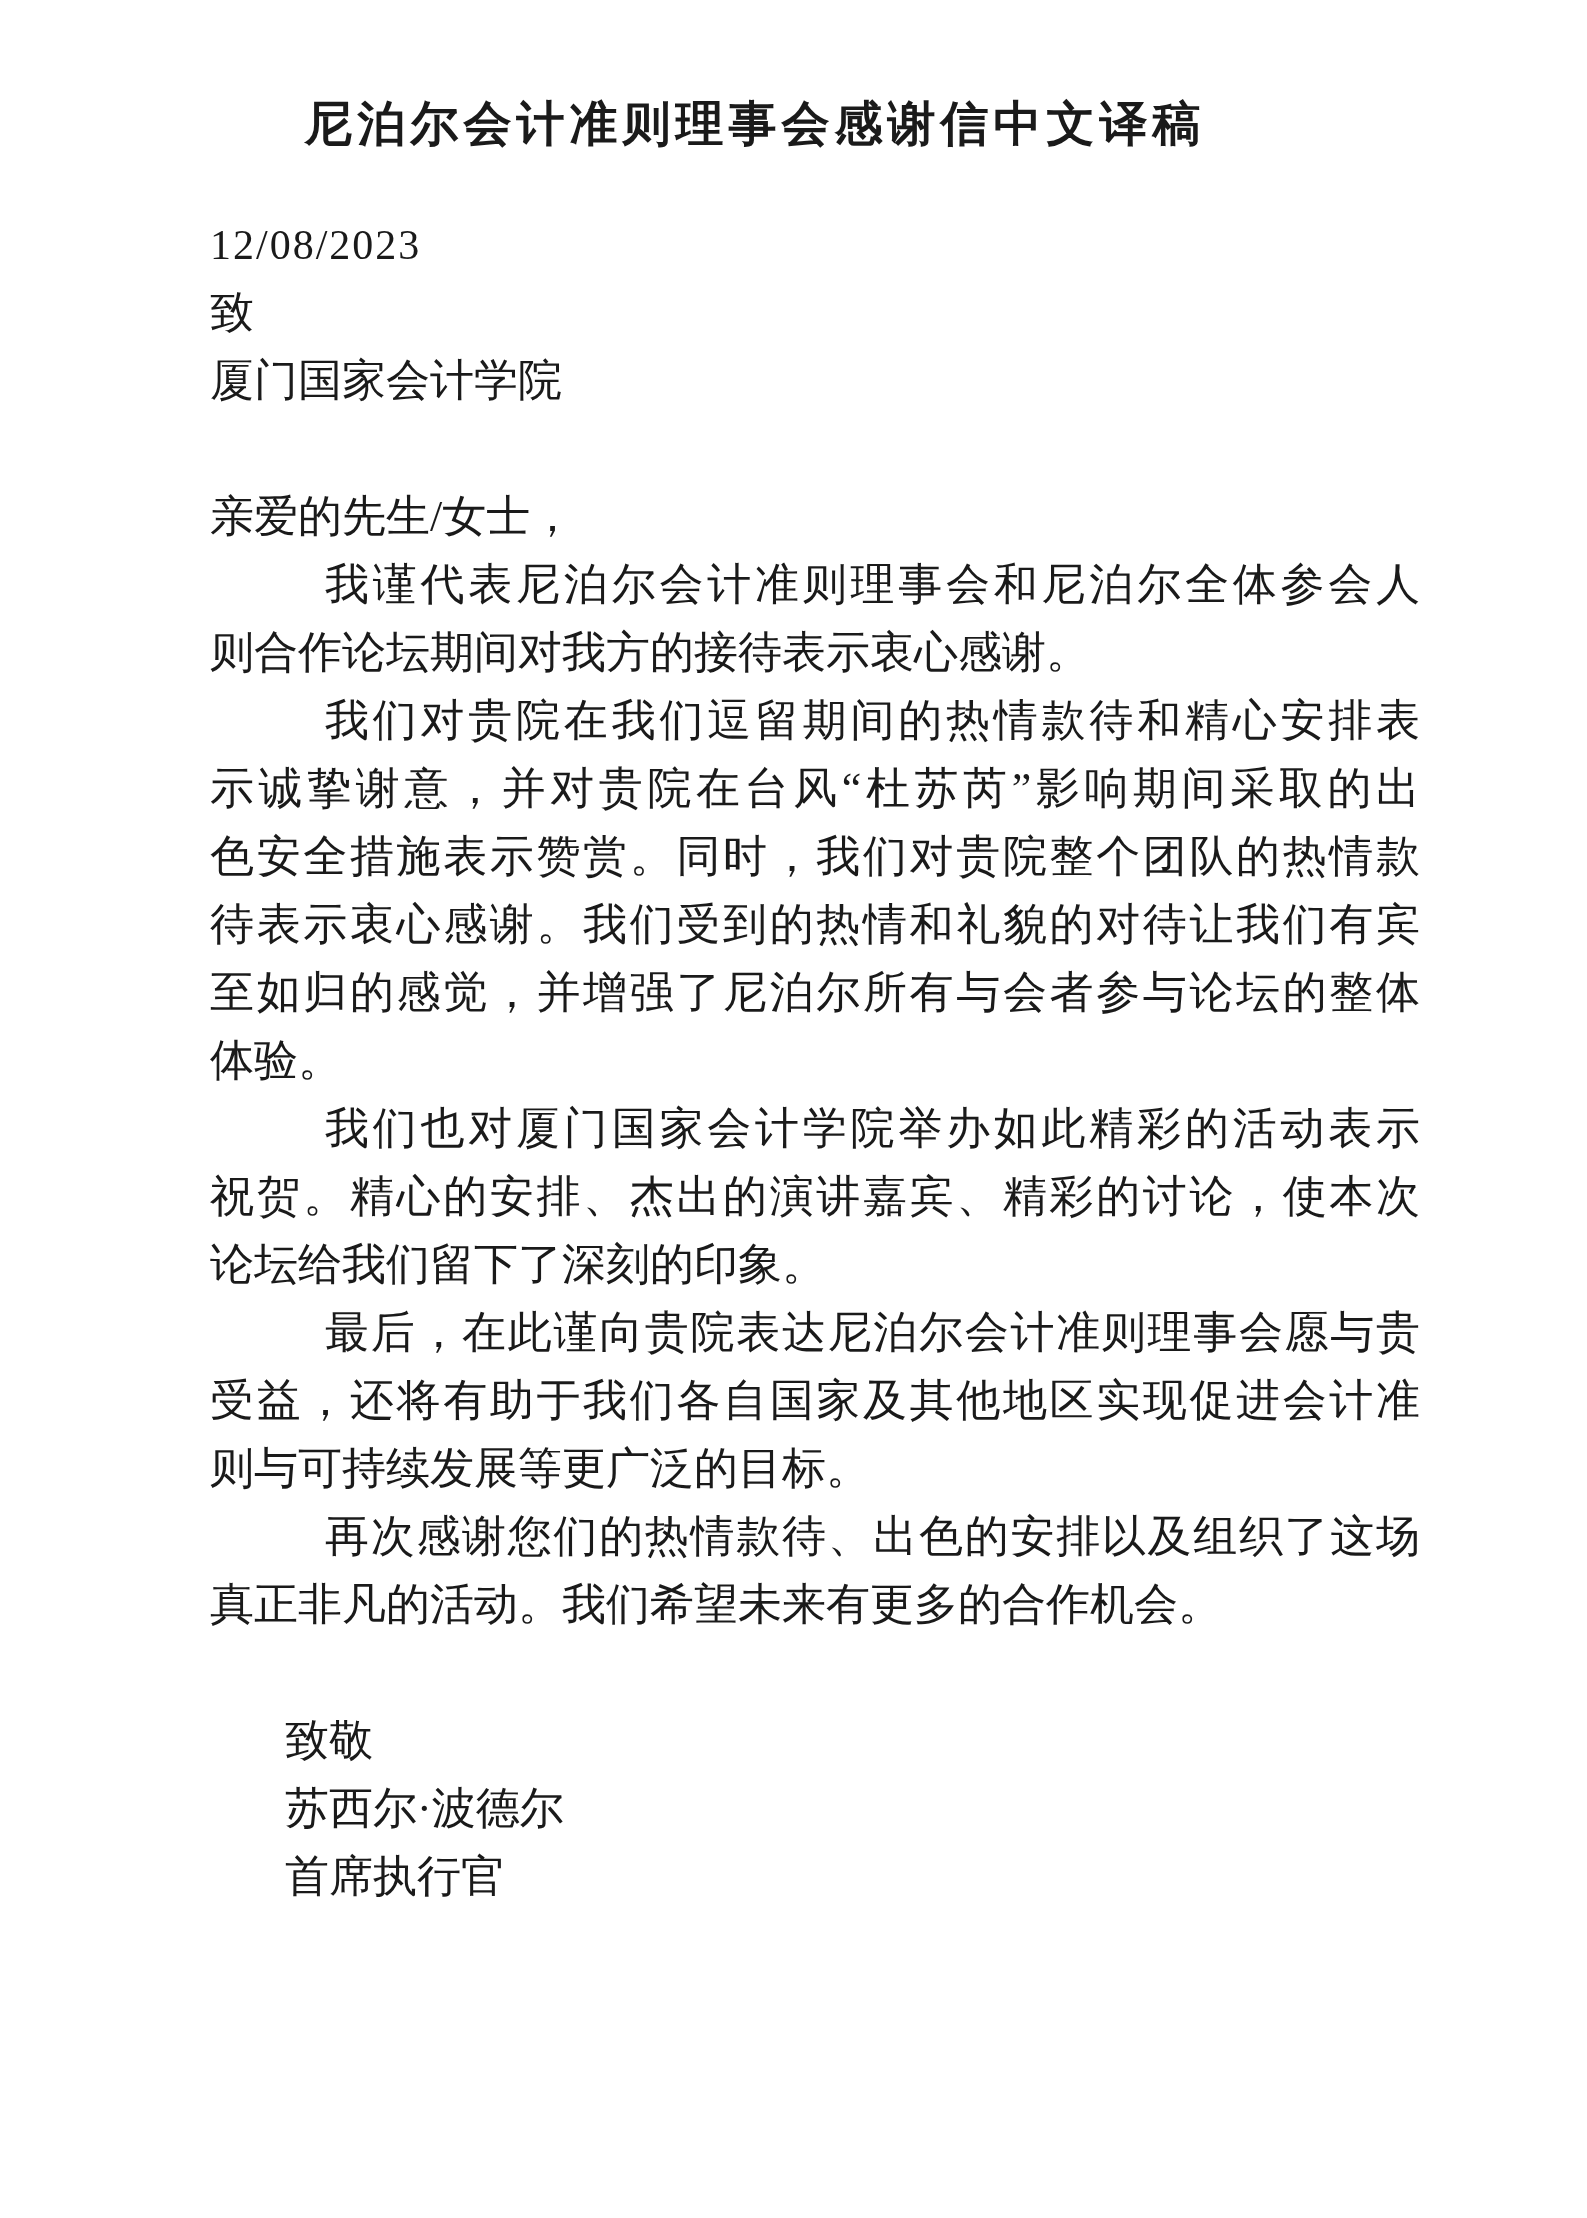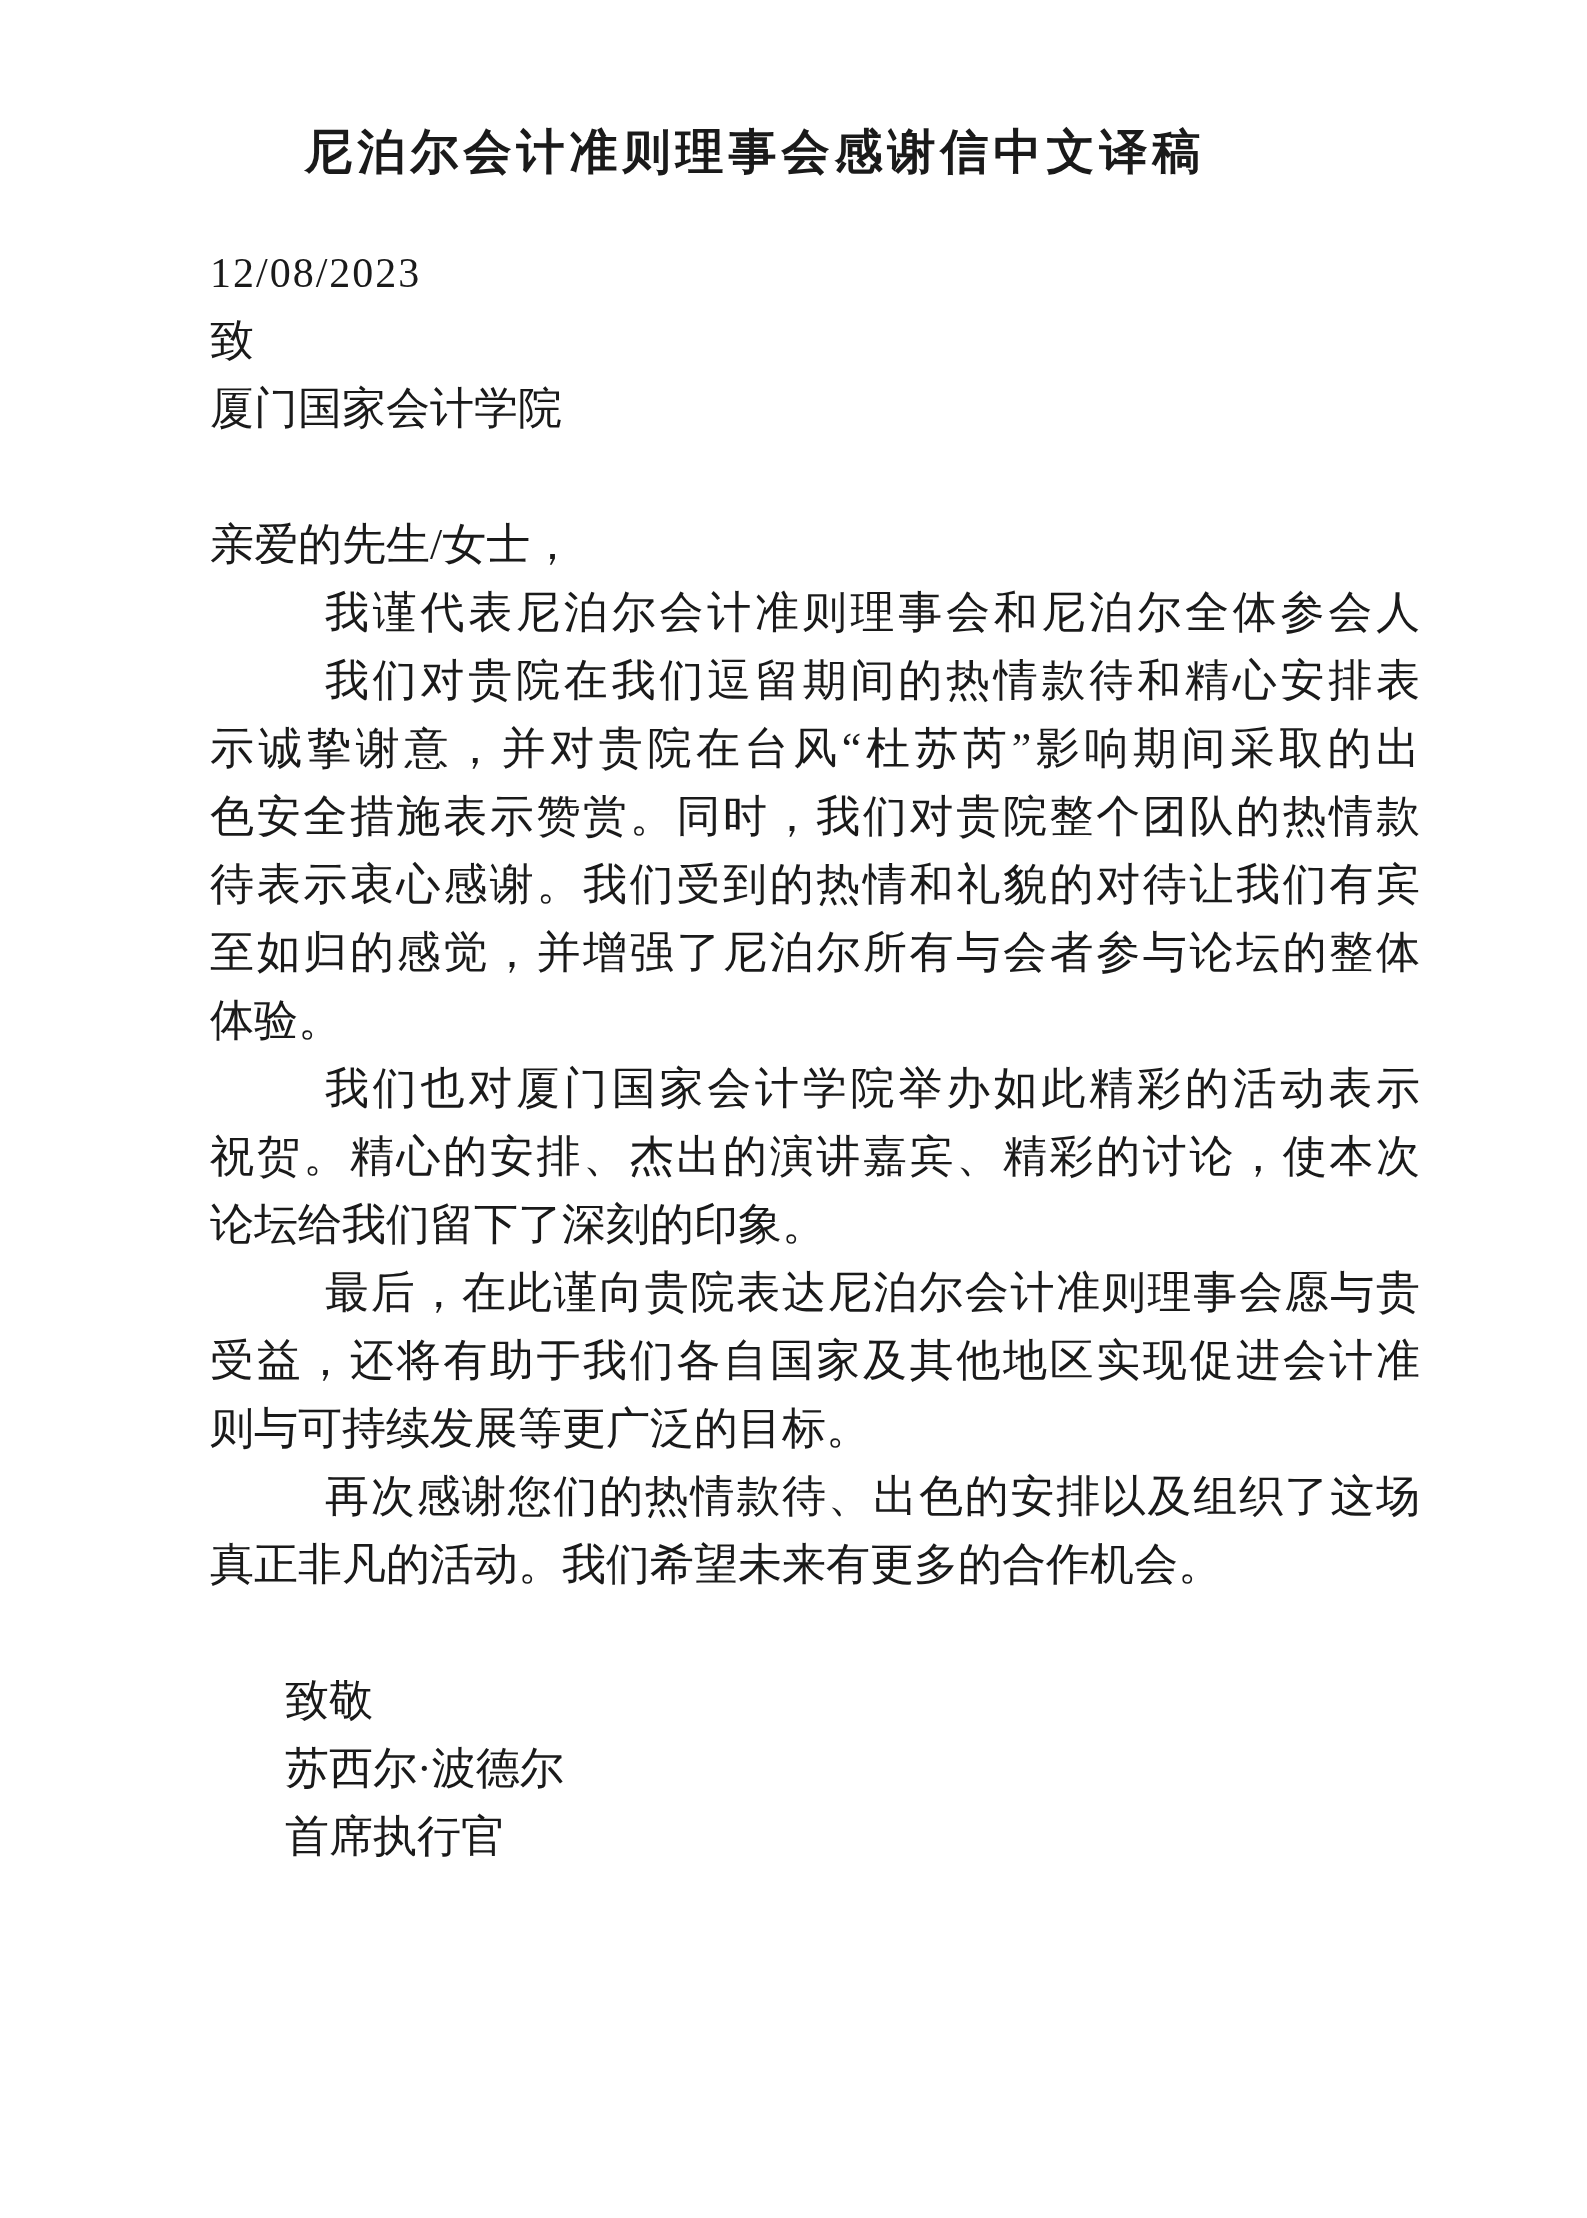--- a/index.html
+++ b/index.html
@@ -14,21 +14,21 @@
     background: #ffffff;
     color: #1a1a1a;
     font-family: "Liberation Serif", "DejaVu Serif", serif;
     overflow: hidden;
   }
   .content {
     position: absolute;
     left: 210px;
     top: 0;
     width: 1210px;
-    padding-top: 118px;
+    padding-top: 90px;
   }
   .title {
     font-size: 48px;
     font-weight: 700;
     line-height: 68px;
     height: 68px;
     text-align: center;
     letter-spacing: 5px;
     padding-right: 120px;
     margin-bottom: 53px;
@@ -58,20 +58,21 @@
 <div class="page">
   <div class="content">
     <div class="title">尼泊尔会计准则理事会感谢信中文译稿</div>
     <div>
         <div class="line date">12/08/2023</div>
         <div class="line">致</div>
         <div class="line">厦门国家会计学院</div>
         <div class="line blank">&nbsp;</div>
         <div class="line">亲爱的先生/女士，</div>
         <div class="line indent fill">我谨代表尼泊尔会计准则理事会和尼泊尔全体参会人</div>
+        <div class="line">则合作论坛期间对我方的接待表示衷心感谢。</div>
         <div class="line indent fill">我们对贵院在我们逗留期间的热情款待和精心安排表</div>
         <div class="line fill">示诚挚谢意，并对贵院在台风“杜苏芮”影响期间采取的出</div>
         <div class="line fill">色安全措施表示赞赏。同时，我们对贵院整个团队的热情款</div>
         <div class="line fill">待表示衷心感谢。我们受到的热情和礼貌的对待让我们有宾</div>
         <div class="line fill">至如归的感觉，并增强了尼泊尔所有与会者参与论坛的整体</div>
         <div class="line">体验。</div>
         <div class="line indent fill">我们也对厦门国家会计学院举办如此精彩的活动表示</div>
         <div class="line fill">祝贺。精心的安排、杰出的演讲嘉宾、精彩的讨论，使本次</div>
         <div class="line">论坛给我们留下了深刻的印象。</div>
         <div class="line indent fill">最后，在此谨向贵院表达尼泊尔会计准则理事会愿与贵</div>

